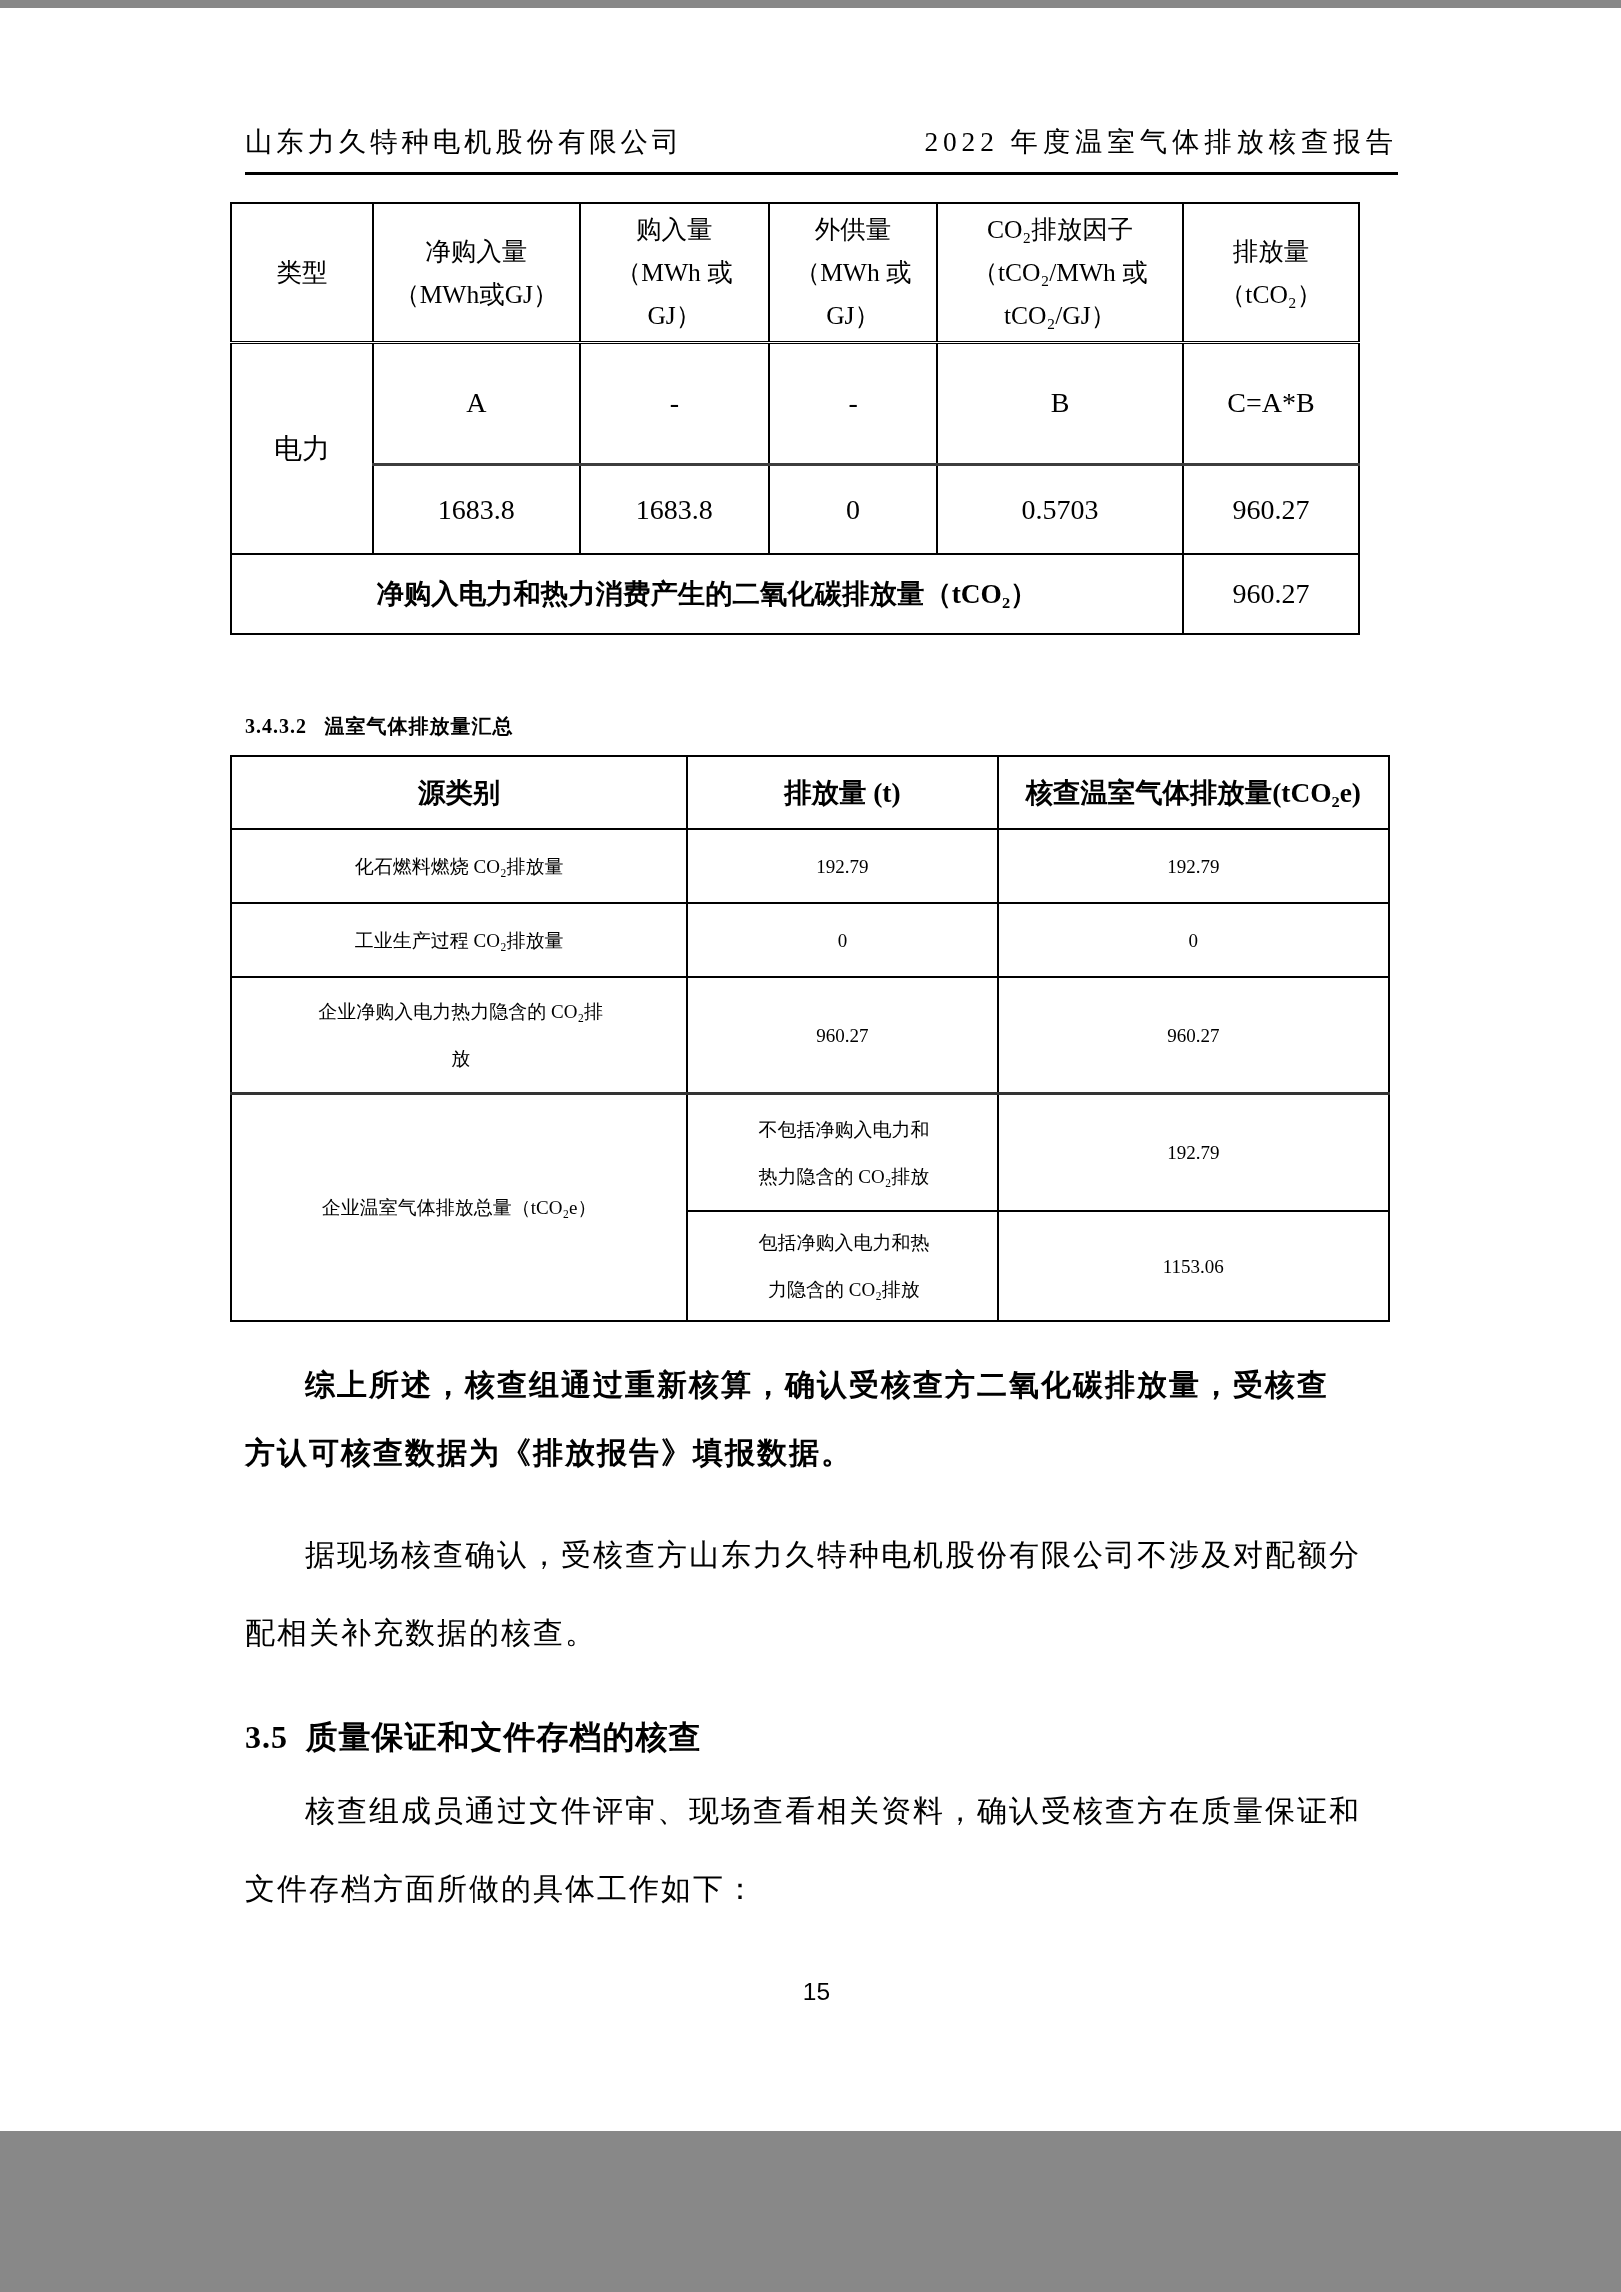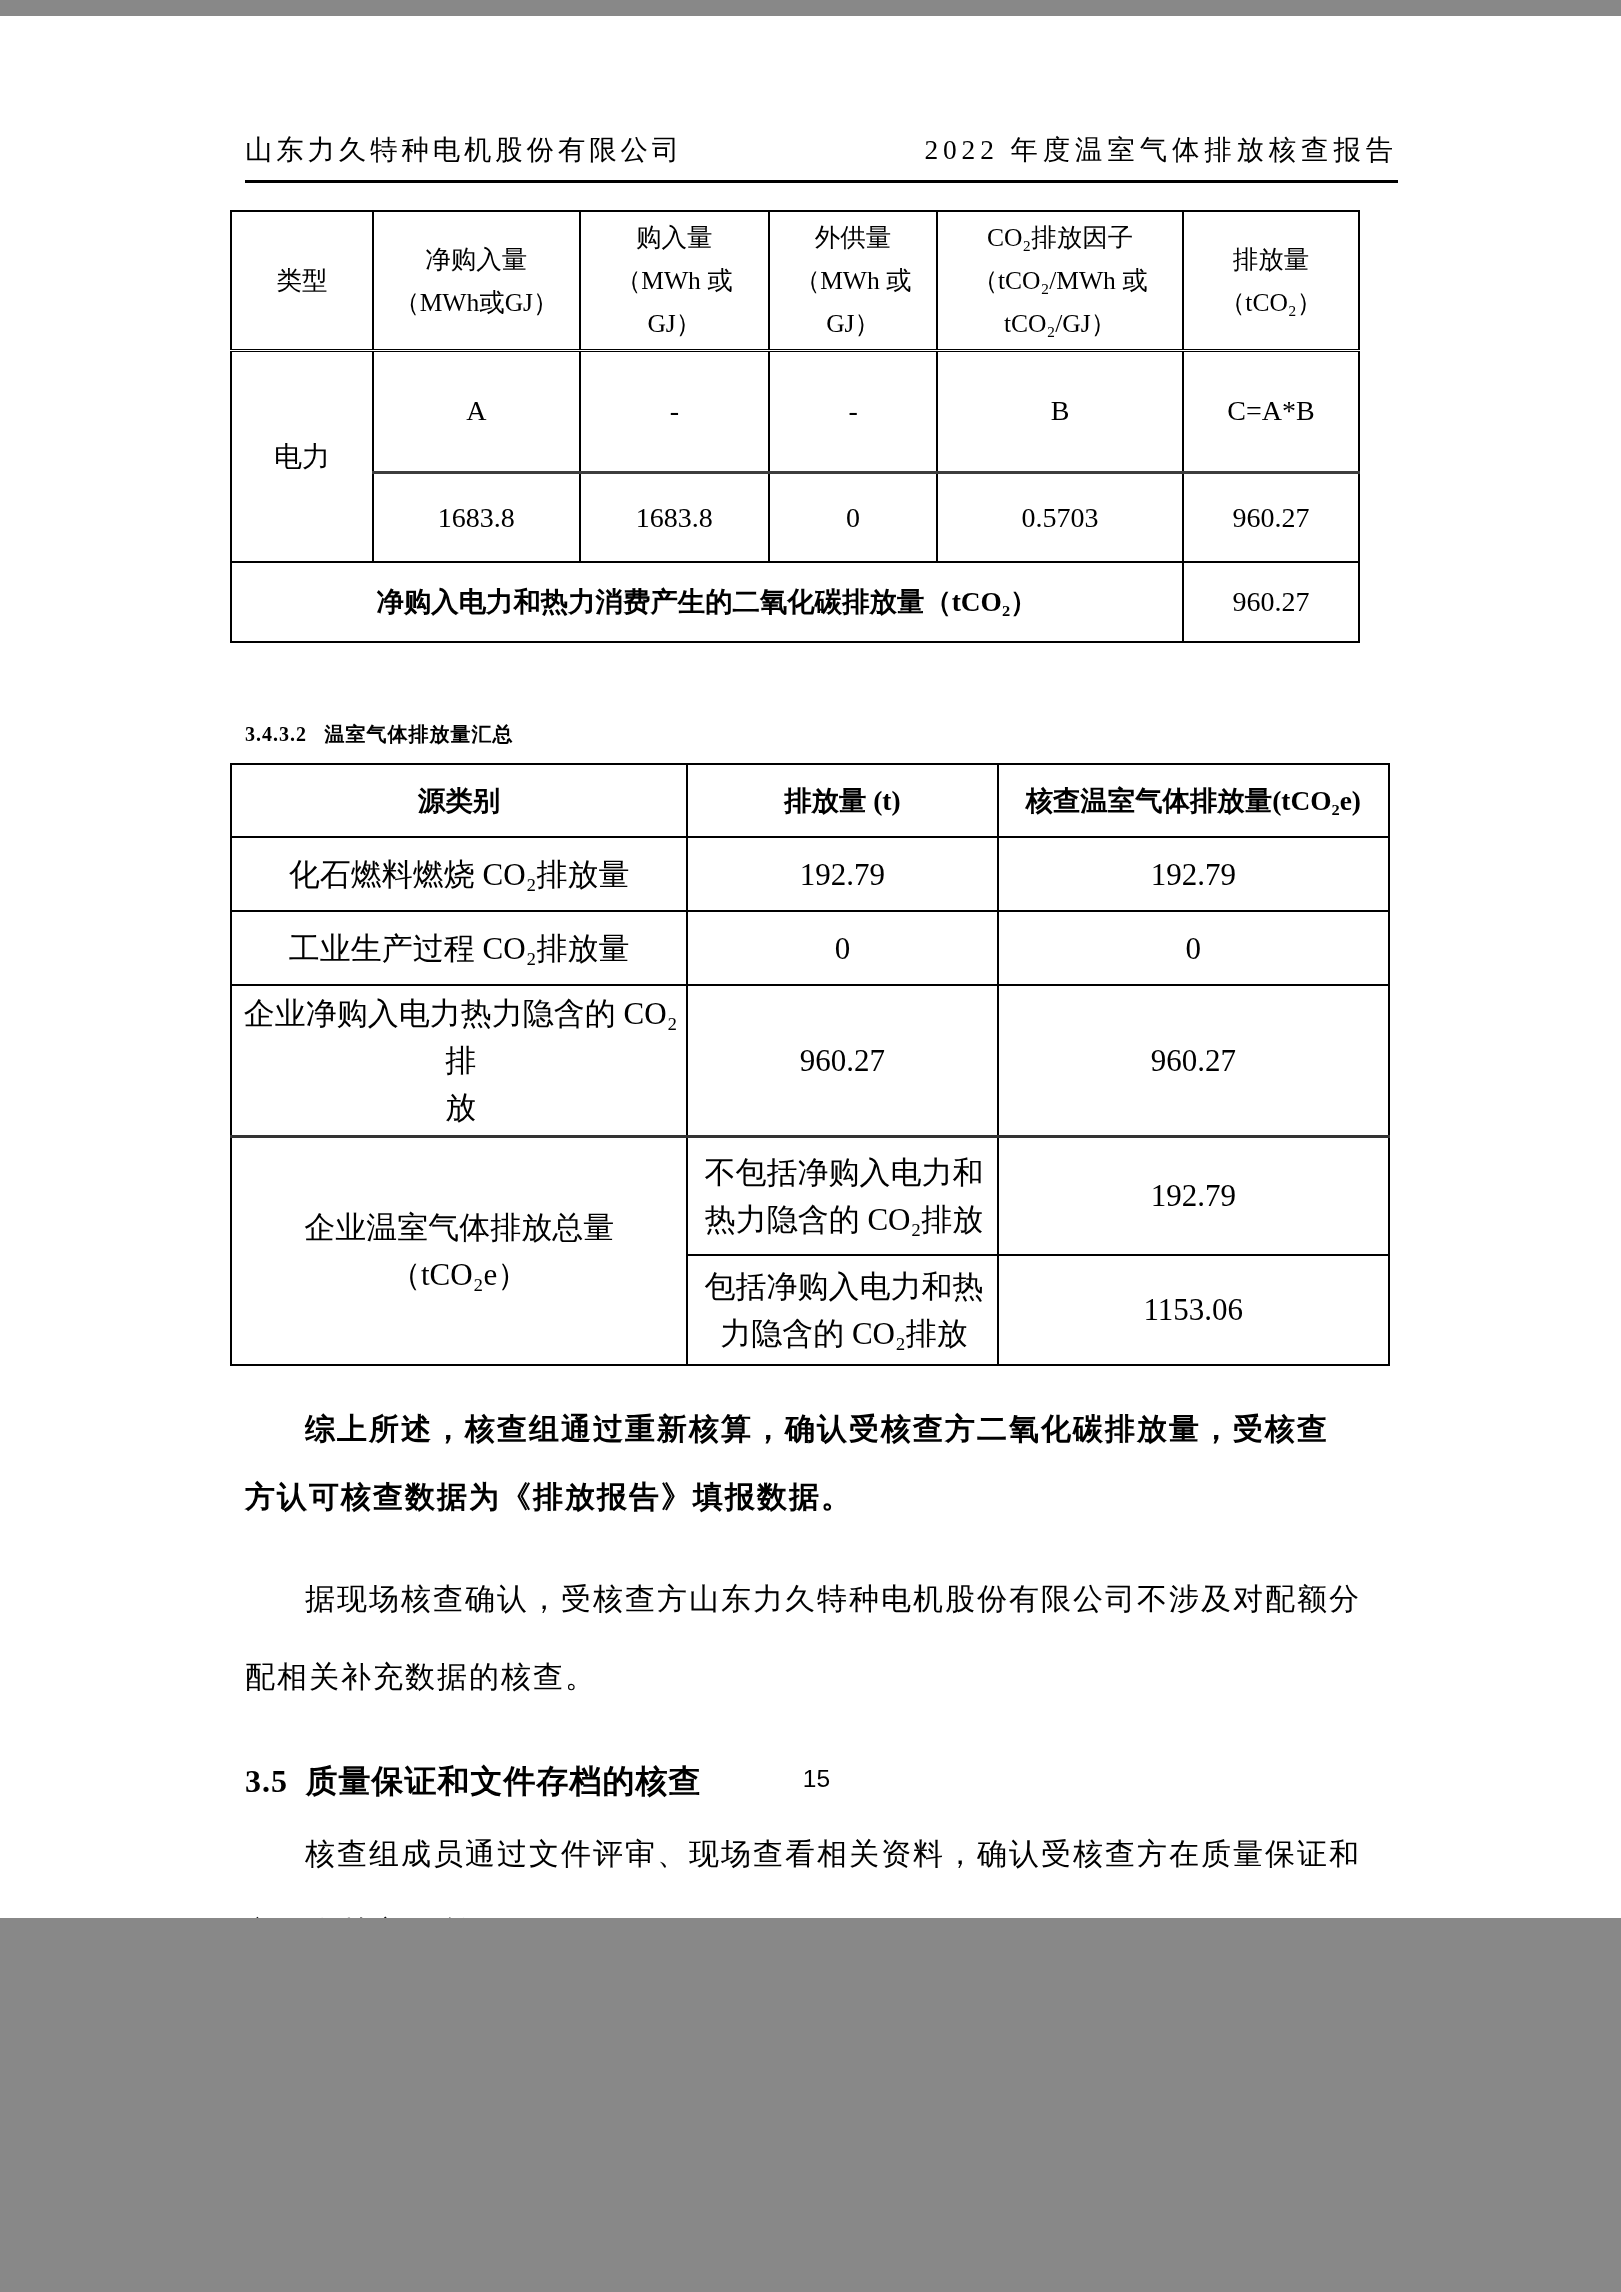--- a/index.html
+++ b/index.html
@@ -1,21 +1,21 @@
 <!DOCTYPE html>
 <html><head>
 <meta charset="utf-8">
 <style>
   * { margin: 0; padding: 0; box-sizing: border-box; }
   html, body { background: #888; }
   .page {
     position: relative;
     width: 1621px;
-    height: 1902px;
-    margin: 16px auto;
+    height: 2123px;
+    margin: 8px auto;
     background: #ffffff;
     color: #000;
     font-family: "Liberation Serif", "DejaVu Serif", serif;
     overflow: hidden;
   }
 
   
   .doc-header {
     margin: 116px 223px 0 245px;
     display: flex;
@@ -58,21 +58,21 @@
     width: 1160px;
     text-align: center;
     font-weight: bold;
     font-size: 27.4px;
     line-height: 39px;
   }
 
   
   .table2 { margin: 7.8px 0 0 230px; width: 1160px; border: 2.9px solid #000; }
   .table2 th { height: 73px; font-size: 27.4px; font-weight: bold; }
-  .table2 td { font-size: 31px; line-height: 47px; }
+  .table2 td { font-size: 19px; line-height: 47px; }
   .t2-r1 td, .t2-r2 td { height: 74px; }
   .t2-r3 td { height: 116px; border-bottom: 3.9px solid #333; }
   .t2-r3 .wrap, .t2-sub .wrap { white-space: pre-line; padding-left: 9px; }
   .t2-sub1 td { height: 118px; }
   .t2-sub2 td { height: 110px; }
 
   
   .para {
     margin-left: 245px;
     width: 1166px;

